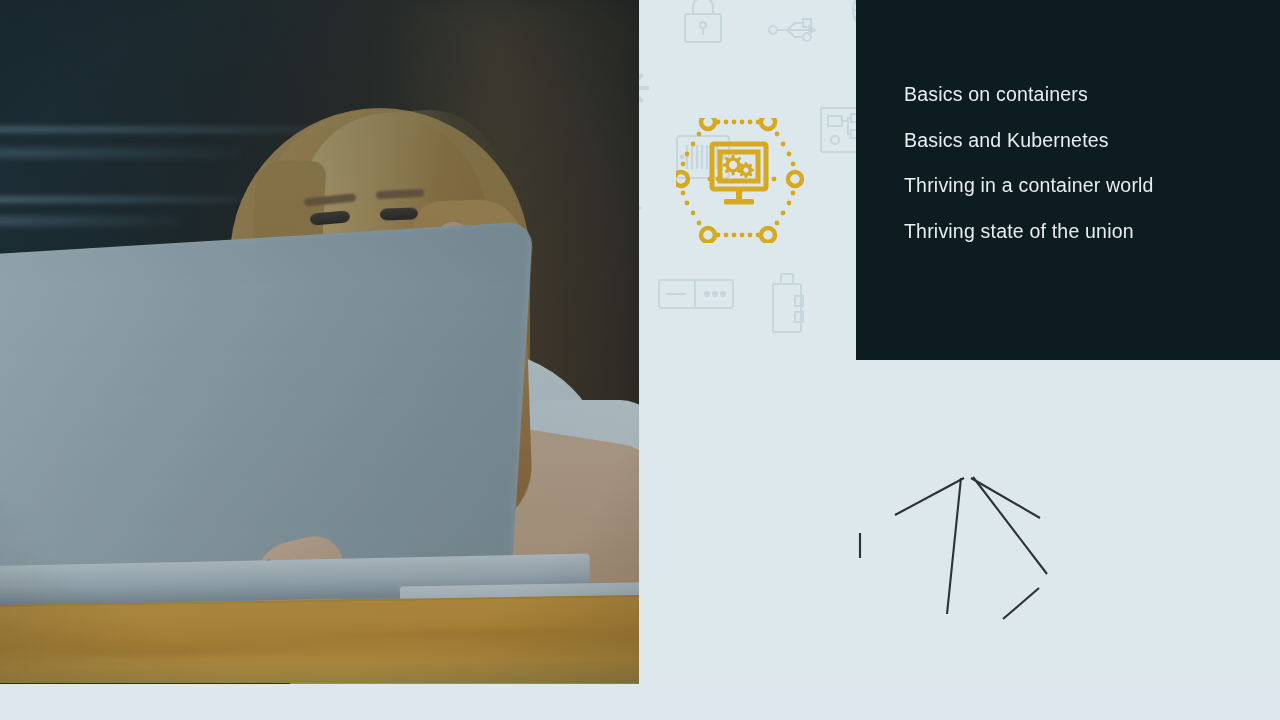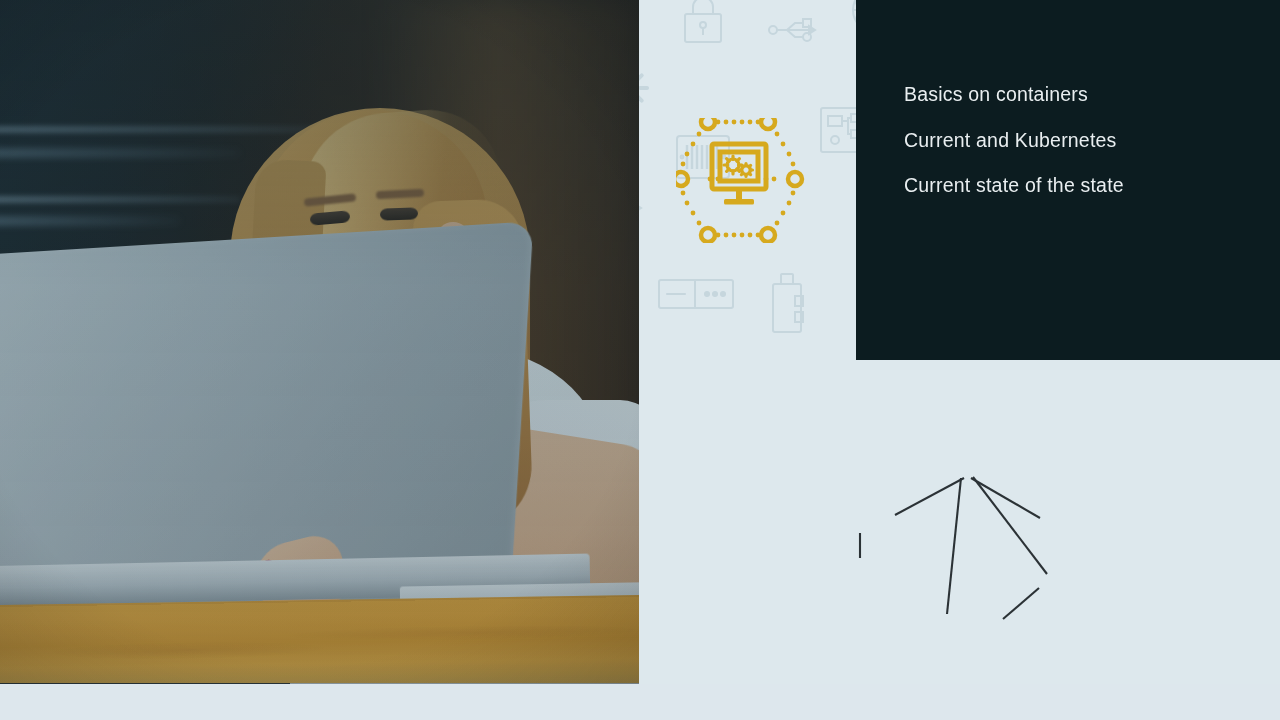--- a/index.html
+++ b/index.html
@@ -532,22 +532,23 @@
                  M74.6 47.4l-1.8 1.8M67.2 54.8l-1.8 1.8" stroke-linecap="round"></path>
       </g>
     </g>
   </svg>
 
   <div id="gold-bar"></div>
 
   <div id="agenda-panel">
     <ul id="agenda-list" style="list-style:none;">
       <li class="agenda-item">Basics on containers</li>
-      <li class="agenda-item">Current and Kubernetes</li>
-      <li class="agenda-item">Current state of the state</li>
+      <li class="agenda-item">Basics and Kubernetes</li>
+      <li class="agenda-item">Thriving in a container world</li>
+      <li class="agenda-item">Thriving state of the union</li>
     </ul>
   </div>
 
   <div id="diagram-panel">
     <svg id="diagram" viewBox="0 0 641 360">
       <g stroke="#2b3236" stroke-width="2.1" fill="none">
 
         <path d="M325 118 L256 155"></path>
 
         <path d="M221 173 L221 198"></path>

